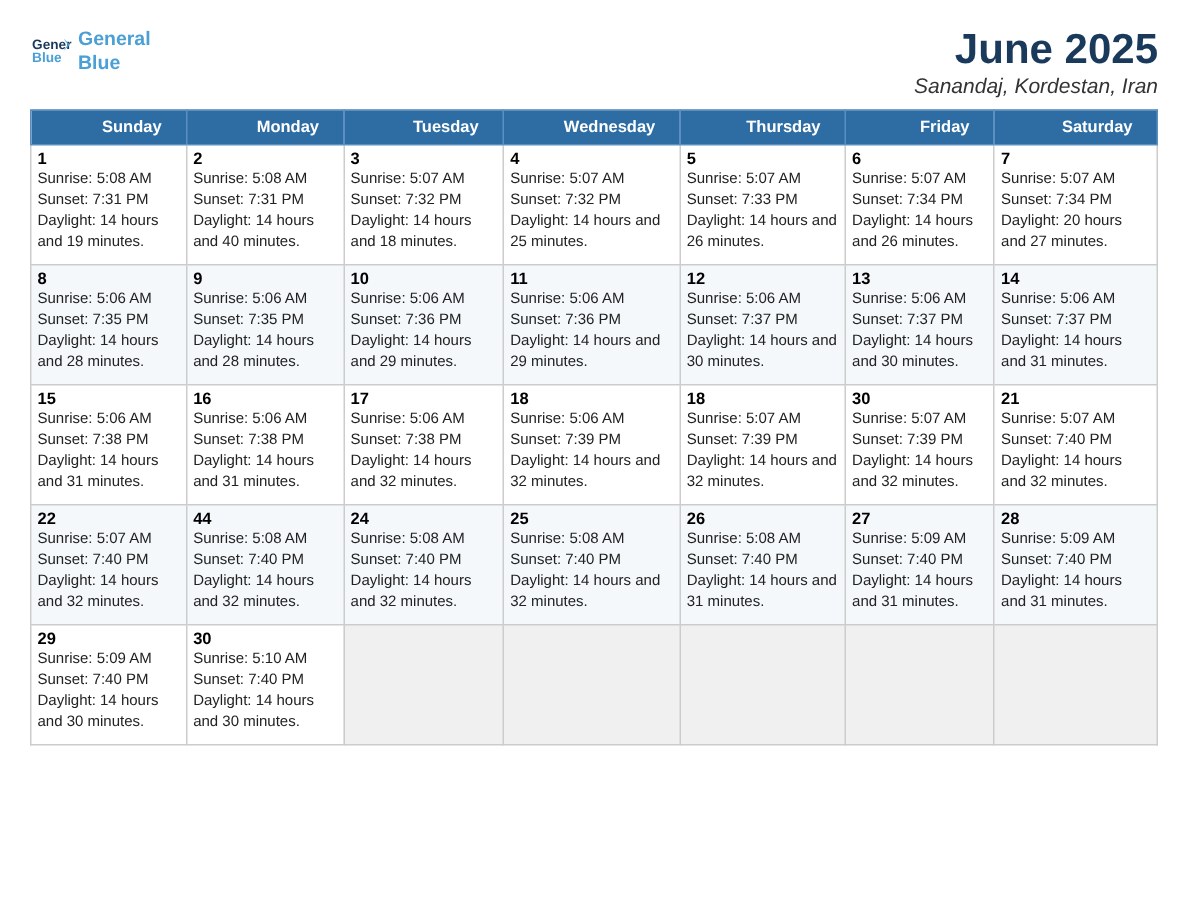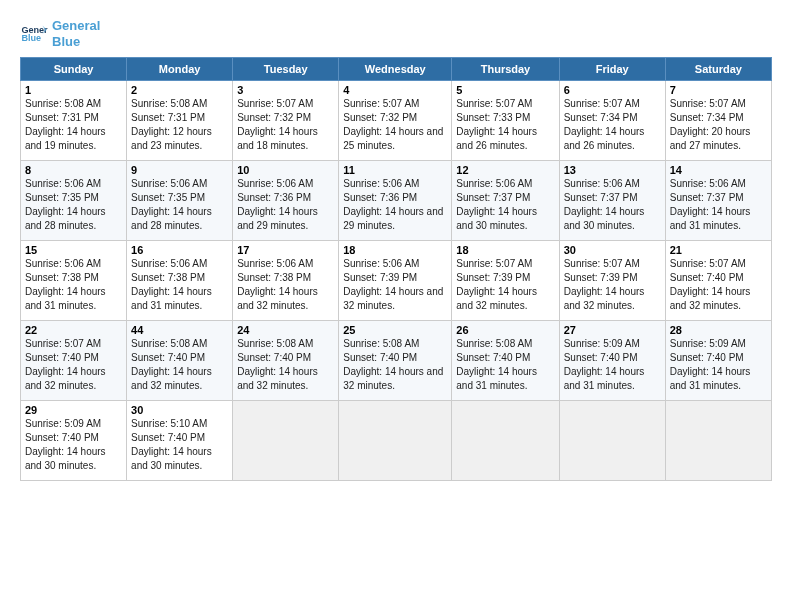--- a/index.html
+++ b/index.html
@@ -57,22 +57,22 @@
     table {
       width: 100%;
       border-collapse: collapse;
       font-size: 9.5px;
     }
     thead tr th {
       background: #2e6da4;
       color: #fff;
       font-weight: bold;
       font-size: 11px;
-      padding: 5px 0;
-      text-align: center;
+      padding: 5px 16px;
+      text-align: right;
       border: 1px solid #5a8fc0;
     }
     tbody tr td {
       border: 1px solid #ccc;
       padding: 3px 4px;
       vertical-align: top;
       background: #fff;
       min-height: 70px;
       height: 80px;
     }
@@ -104,20 +104,24 @@
         <text x="2" y="18" font-size="13" font-weight="bold" fill="#1a3a5c" font-family="Arial">General</text>
         <text x="2" y="30" font-size="13" font-weight="bold" fill="#4a9fd4" font-family="Arial">Blue</text>
         <polygon points="32,8 38,14 32,20 36,14" fill="#4a9fd4"></polygon>
       </svg>
       <div>
         <div class="logo-text">
           <span>General</span><br>
           <span style="color:#4a9fd4">Blue</span>
         </div>
       </div>
+    </div>
+    <div class="title-block">
+      <div class="main-title">June 2025</div>
+      <div class="subtitle">Sanandaj, Kordestan, Iran</div>
     </div>
   </div>
 
   <table>
     <thead>
       <tr>
         <th>Sunday</th>
         <th>Monday</th>
         <th>Tuesday</th>
         <th>Wednesday</th>
@@ -134,21 +138,21 @@
           <span>Sunrise: 5:08 AM</span><br>
           <span>Sunset: 7:31 PM</span><br>
           <span>Daylight: 14 hours and 19 minutes.</span>
         </div>
       </td>
           <td>
         <span class="day-num">2</span>
         <div class="day-info">
           <span>Sunrise: 5:08 AM</span><br>
           <span>Sunset: 7:31 PM</span><br>
-          <span>Daylight: 12 hours and 23 minutes.</span>
+          <span>Daylight: 14 hours and 40 minutes.</span>
         </div>
       </td>
           <td>
         <span class="day-num">3</span>
         <div class="day-info">
           <span>Sunrise: 5:07 AM</span><br>
           <span>Sunset: 7:32 PM</span><br>
           <span>Daylight: 14 hours and 18 minutes.</span>
         </div>
       </td>

